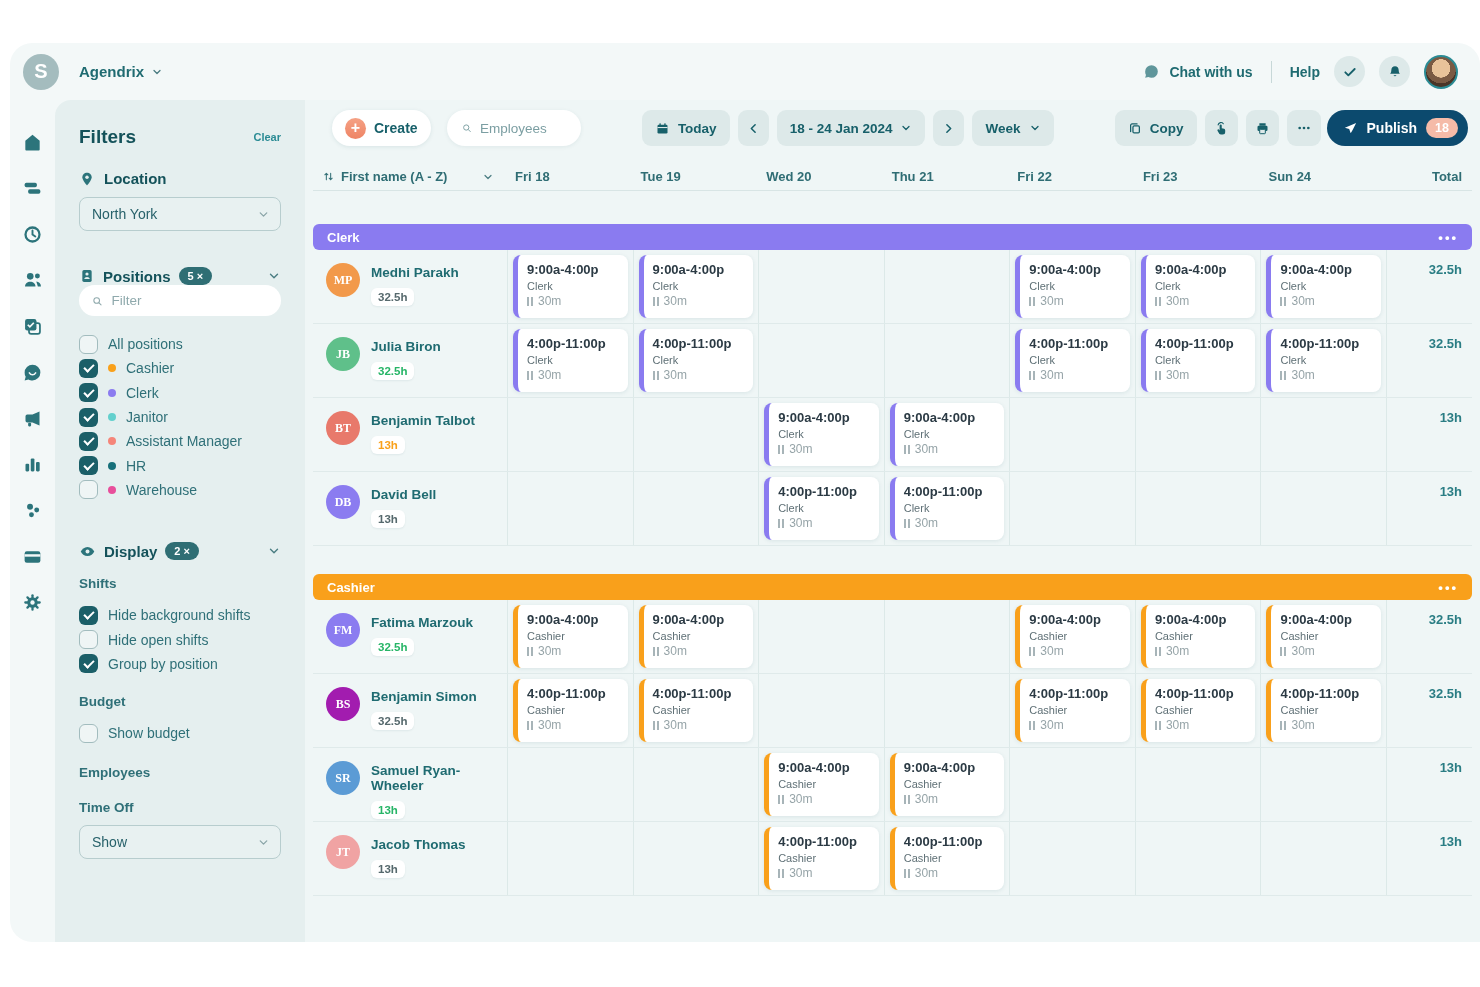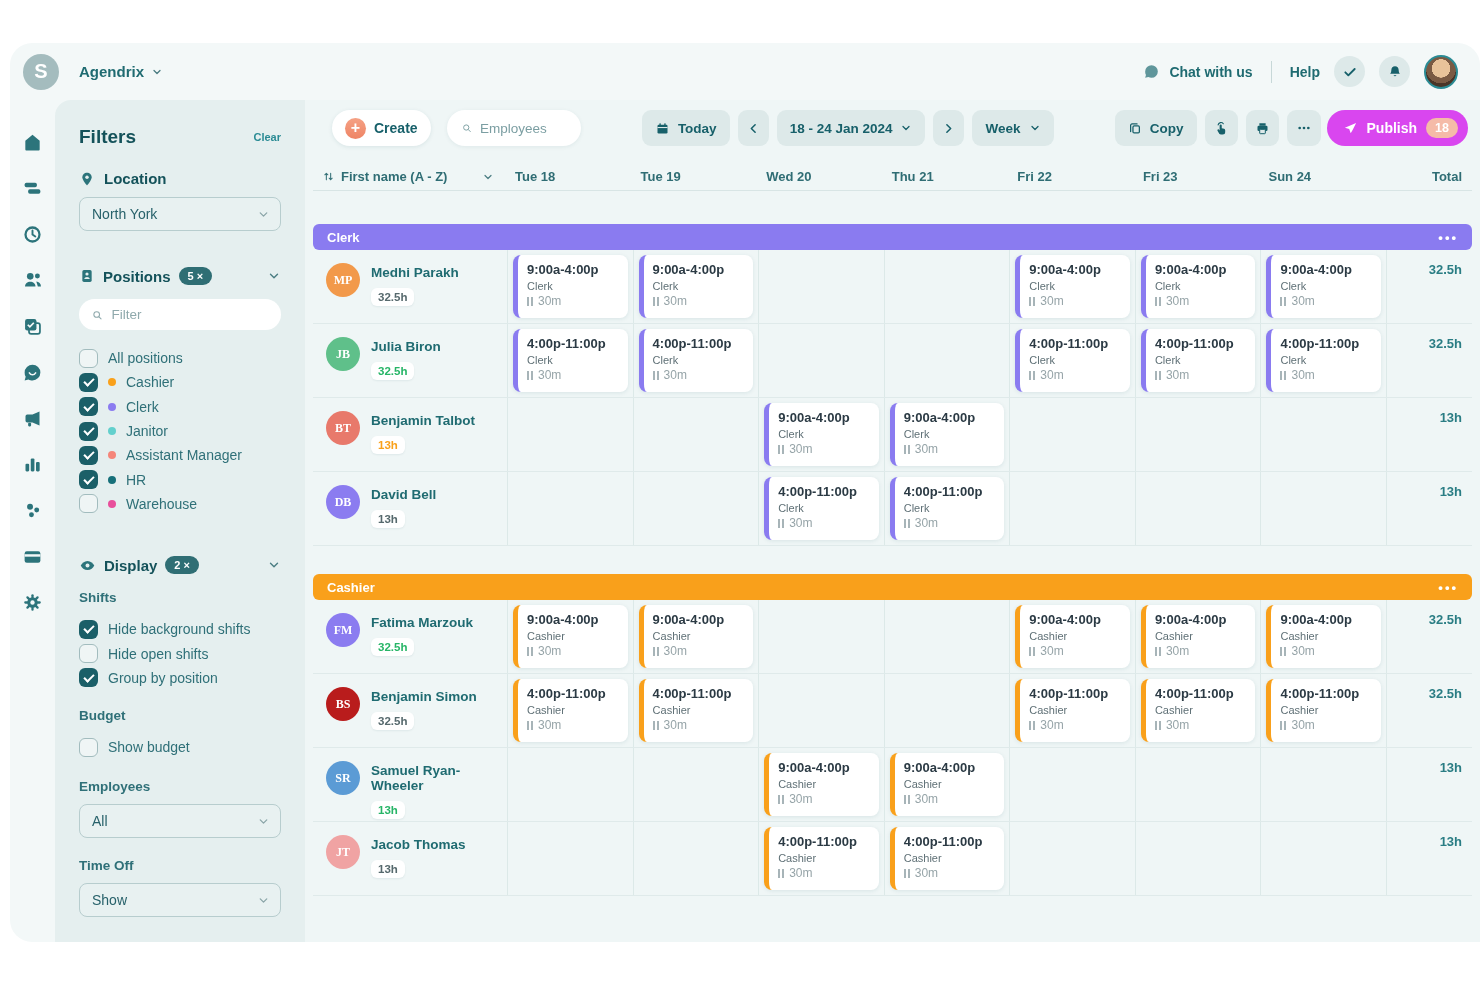--- a/index.html
+++ b/index.html
@@ -24,21 +24,21 @@
 
   
   .sidebar { width:250px; background:#e5efef; border-radius:16px 0 0 0; padding:26px 24px 0; overflow:hidden; flex-shrink:0; }
   .f-head { display:flex; align-items:center; justify-content:space-between; }
   .f-title { font-size:19px; font-weight:bold; color:#14525a; }
   .f-clear { font-size:11px; font-weight:bold; color:#2a8b94; cursor:pointer; }
   .group-label { display:flex; align-items:center; gap:9px; font-size:15px; font-weight:bold; color:#14525a; }
   .group-head { display:flex; align-items:center; justify-content:space-between; }
   .badge-pill { background:#2f6e74; color:#fff; font-size:11px; font-weight:bold; border-radius:10px; padding:3px 9px; cursor:pointer; }
   .selectbox { margin-top:10px; height:34px; border:1px solid #b7cdce; border-radius:8px; display:flex; align-items:center; justify-content:space-between; padding:0 10px 0 12px; font-size:14px; color:#27616a; font-weight:500; cursor:pointer; background:rgba(255,255,255,0.12); }
-  .filter-input { margin-top:14px; height:31px; background:#fff; border-radius:16px; display:flex; align-items:center; padding:0 12px; gap:8px; }
+  .filter-input { height:31px; background:#fff; border-radius:16px; display:flex; align-items:center; padding:0 12px; gap:8px; }
   .filter-input input { border:none; outline:none; background:transparent; font-size:13.5px; color:#27616a; width:100%; font-family:inherit; }
   .filter-input input::placeholder { color:#8fa9ac; }
   .checkrow { display:flex; align-items:center; gap:10px; height:24.3px; cursor:pointer; }
   .cb { width:19px; height:19px; border-radius:6px; flex-shrink:0; position:relative; }
   .cb.off { border:1.5px solid #a2bcbe; background:rgba(255,255,255,0.4); }
   .cb.on { background:#1b5f68; }
   .cb.on::after { content:""; position:absolute; left:5px; top:5.5px; width:8px; height:4px; border-left:2px solid #fff; border-bottom:2px solid #fff; transform:rotate(-45deg); }
   .dot { width:8px; height:8px; border-radius:50%; flex-shrink:0; }
   .checkrow span.lbl { font-size:14px; color:#2f7078; font-weight:500; }
   .sub-label { font-size:13.5px; font-weight:bold; color:#2f7078; }.mt12{margin-top:12px}.mt16{margin-top:16px}.mt18{margin-top:18px}.mt20{margin-top:20px}.mt22{margin-top:22px}.mt26{margin-top:40px}.mt36{margin-top:36px}
@@ -47,21 +47,21 @@
   .main { flex:1; background:#eff6f6; padding-top:10px; overflow:hidden; }
   .toolbar { display:flex; align-items:center; padding:0 12px 0 27px; height:36px; }
   .btn { display:flex; align-items:center; gap:8px; height:36px; border-radius:9px; background:#dde9e9; color:#17606a; font-size:13.5px; font-weight:bold; padding:0 13px; cursor:pointer; white-space:nowrap; }
   .btn.white { background:#fff; border-radius:18px; box-shadow:0 1px 4px rgba(20,82,90,.10); }
   .btn.icon-only { padding:0 9px; }
   .create-plus { width:21px; height:21px; border-radius:50%; background:linear-gradient(180deg,#f5a184,#ee8465); color:#fff; font-size:16px; font-weight:bold; display:flex; align-items:center; justify-content:center; line-height:1; }
   .search-pill { display:flex; align-items:center; gap:8px; background:#fff; border-radius:18px; height:36px; width:134px; padding:0 14px; box-shadow:0 1px 4px rgba(20,82,90,.08); }
   .search-pill input { border:none; outline:none; width:100%; font-size:13.5px; color:#27616a; background:transparent; font-family:inherit; }
   .search-pill input::placeholder { color:#7b9ea2; }
   .tgap { width:8px; flex-shrink:0; } .tgap-lg { width:16px; flex-shrink:0; } .tgrow { flex:1; }
-  .publish { background:#d946ef; color:#fff; border-radius:18px; display:flex; align-items:center; gap:9px; height:36px; padding:0 10px 0 16px; font-size:14px; font-weight:bold; cursor:pointer; margin-left:6px; }
+  .publish { background:#0c4a6e; color:#fff; border-radius:18px; display:flex; align-items:center; gap:9px; height:36px; padding:0 10px 0 16px; font-size:14px; font-weight:bold; cursor:pointer; margin-left:6px; }
   .publish .count { background:#f5bba8; border-radius:12px; padding:3px 9px; font-size:12.5px; color:#fff; }
 
   
   .thead { display:flex; margin:17px 8px 0; height:28px; align-items:center; border-bottom:1px solid #d8e5e5; color:#2f6d74; font-size:13px; font-weight:bold; }
   .th-name { width:195px; display:flex; align-items:center; justify-content:space-between; padding:0 14px 0 9px; cursor:pointer; }
   .th-days { flex:1; display:flex; }
   .th-day { flex:1; padding-left:7px; cursor:pointer; }
   .th-total { width:85px; text-align:right; padding-right:10px; }
 
   .gridbody { margin:0 8px; }
@@ -309,26 +309,20 @@
 
       <div class="sub-label mt18">Budget</div>
       <div class="mt12" id="budget-options">
           <div class="checkrow">
             <span class="cb off"></span>
             <span class="lbl">Show budget</span>
           </div>
         </div>
 
       <div class="sub-label mt20">Employees</div>
-      <div class="selectbox">
-        <span>All</span>
-        <svg width="13" height="13" viewBox="0 0 24 24">
-            <path d="m6 9 6 6 6-6" fill="none" stroke="#8aa5a8" stroke-width="2.4" stroke-linecap="round" stroke-linejoin="round"></path>
-          </svg>
-      </div>
 
       <div class="sub-label mt20">Time Off</div>
       <div class="selectbox">
         <span>Show</span>
         <svg width="13" height="13" viewBox="0 0 24 24">
             <path d="m6 9 6 6 6-6" fill="none" stroke="#8aa5a8" stroke-width="2.4" stroke-linecap="round" stroke-linejoin="round"></path>
           </svg>
       </div>
     </aside>
 
@@ -428,21 +422,21 @@
             <svg width="13" height="13" viewBox="0 0 24 24">
                 <path d="M8 18V6M8 6 5.2 8.8M8 6l2.8 2.8M16 6v12m0 0 2.8-2.8M16 18l-2.8-2.8" fill="none" stroke="#2f6d74" stroke-width="1.9" stroke-linecap="round" stroke-linejoin="round"></path>
               </svg>
             <span>First name (A - Z)</span>
           </span>
           <svg width="12" height="12" viewBox="0 0 24 24">
               <path d="m6 9 6 6 6-6" fill="none" stroke="#4a7d82" stroke-width="2.4" stroke-linecap="round" stroke-linejoin="round"></path>
             </svg>
         </div>
         <div class="th-days" id="days-header">
-            <div class="th-day">Tue 18</div>
+            <div class="th-day">Fri 18</div>
             <div class="th-day">Tue 19</div>
             <div class="th-day">Wed 20</div>
             <div class="th-day">Thu 21</div>
             <div class="th-day">Fri 22</div>
             <div class="th-day">Fri 23</div>
             <div class="th-day">Sun 24</div>
           </div>
         <div class="th-total">Total</div>
       </div>
 
@@ -748,21 +742,21 @@
                     <i></i>
                   </span>
                   <span>30m</span>
                 </div>
               </div>
             </div>
             <div class="c-total">32.5h</div>
           </div>
           <div class="erow">
             <div class="c-name">
-              <div class="avatar" style="background: #b91c1c;">BS</div>
+              <div class="avatar" style="background: #a21caf;">BS</div>
               <div><div class="ename">Benjamin Simon</div><span class="hours-pill" style="color: rgb(86, 105, 109);">32.5h</span></div>
             </div>
             <div class="c-day">
               <div class="card" style="border-left-color: rgb(249, 160, 27);">
                 <div class="time">4:00p-11:00p</div>
                 <div class="role">Cashier</div>
                 <div class="brk">
                   <span class="pause">
                     <i></i>
                     <i></i>

